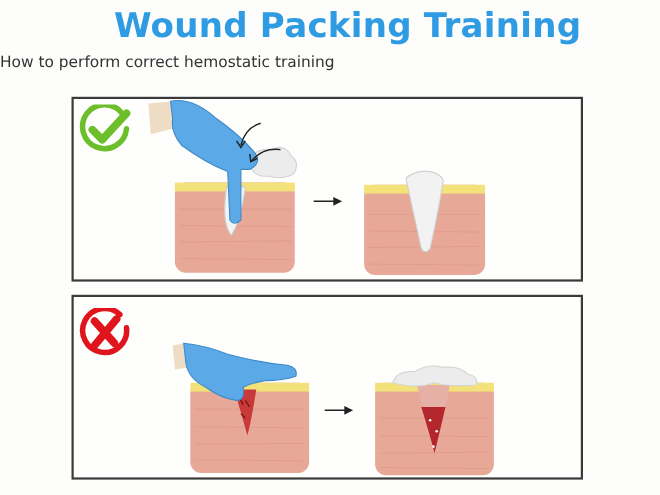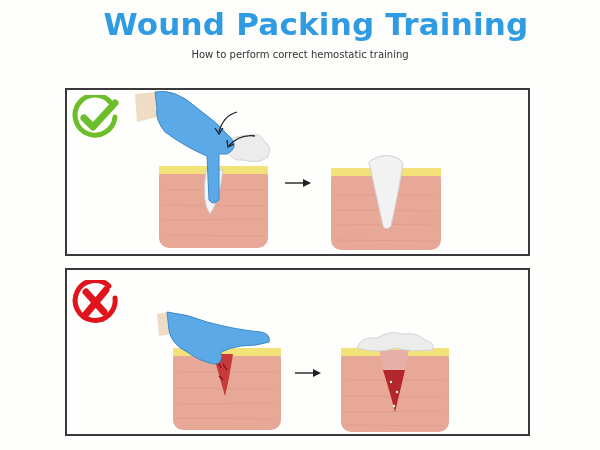--- a/index.html
+++ b/index.html
@@ -6,22 +6,22 @@
   body {
     width:600px; height:450px; background:#fdfdfb; position:relative; overflow:hidden;
     font-family:"Liberation Sans", "DejaVu Sans", sans-serif;
   }
   .title {
     position:absolute; left:0; top:6px; width:600px; text-align:center;
     font-family:"DejaVu Sans", sans-serif; font-weight:bold; font-size:31px;
     color:#2f9be3; letter-spacing:0.2px;margin-left:16px;
   }
   .subtitle {
-    position:absolute; left:0; top:49px; width:600px; text-align:center;
-    font-family:"DejaVu Sans", sans-serif; font-size:10px; color:#333;
+    position:absolute; left:0; top:49px; width:600px; text-align:left;
+    font-family:"DejaVu Sans", sans-serif; font-size:14px; color:#333;
   }
   .panel {
     position:absolute; left:65px; width:465px; height:168px;
     border:2px solid #3a3a3a; box-sizing:border-box; background:#fefefc;
   }
   .panel.p1 { top:88px; }
   .panel.p2 { top:268px; }
   .badge { position:absolute; }
   .arrow { position:absolute; }
   .scene { position:absolute; }

